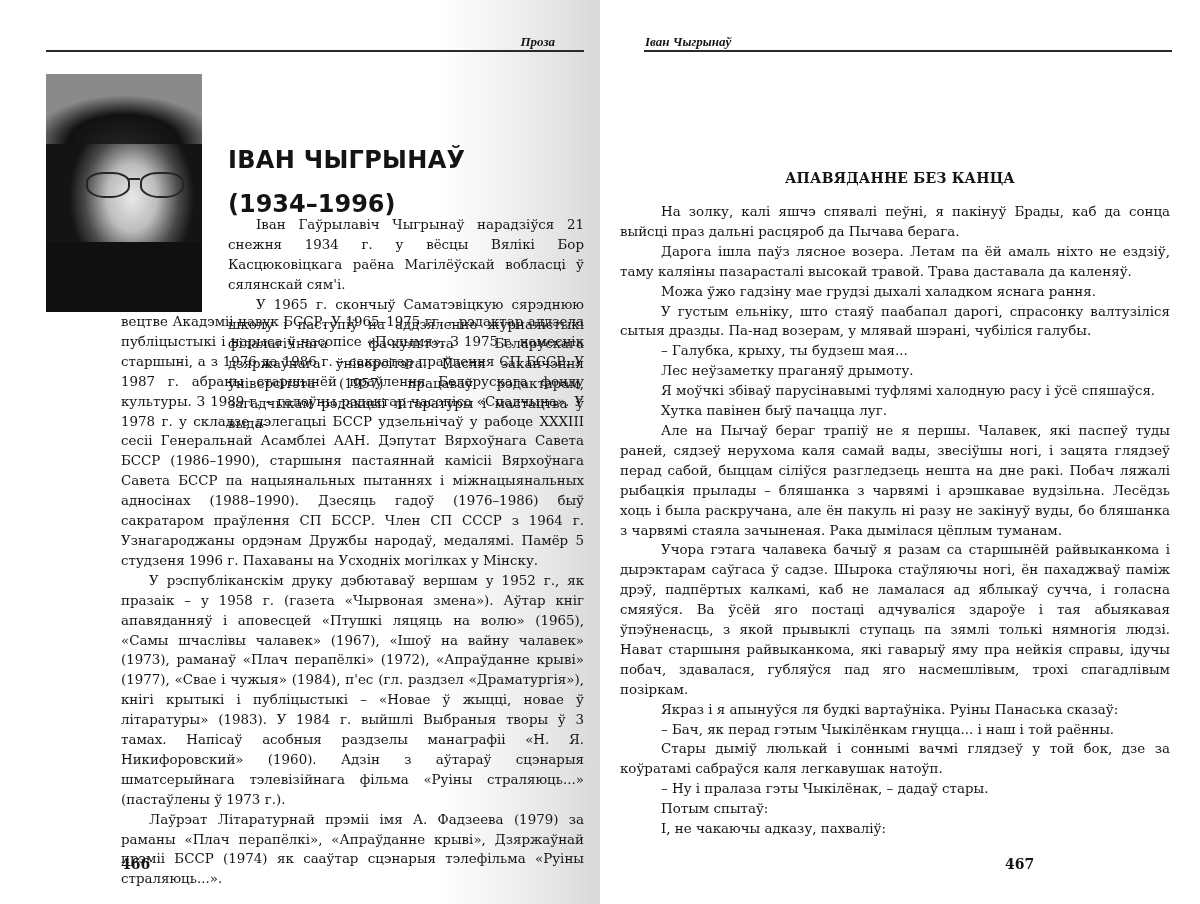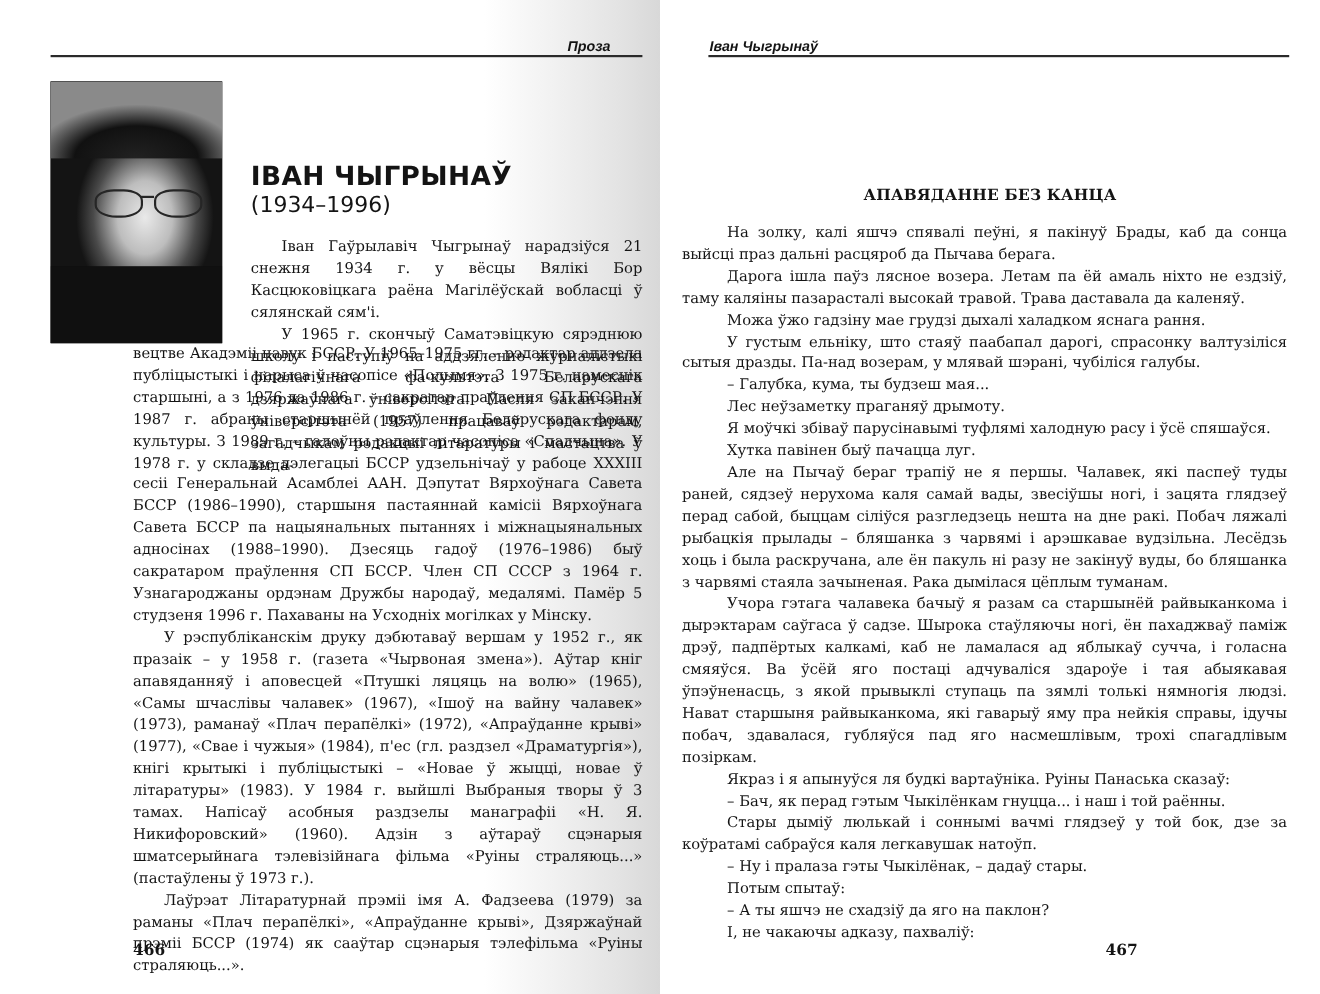--- a/index.html
+++ b/index.html
@@ -3,43 +3,43 @@
 <meta charset="utf-8">
 <style>
   html, body { margin:0; padding:0; }
   body { width:1200px; height:904px; position:relative; overflow:hidden; background:#fff;
          font-family:"DejaVu Serif","Liberation Serif",serif; color:#141414; }
   .page { position:absolute; top:0; height:904px; overflow:hidden; }
   .page-left { left:0; width:600px;
     background:linear-gradient(to right,#ffffff 0px,#ffffff 440px,#f2f2f2 500px,#e4e4e4 560px,#d8d8d8 600px); }
   .page-right { left:600px; width:600px; background:#ffffff; }
   .running-head { position:absolute; top:34px; font-style:italic; font-weight:bold;
-    font-size:13px; font-family:Liberation Sans, sans-serif; }
+    font-size:13px; font-family:Liberation Serif, serif; }
   .rule { position:absolute; top:50px; height:2px; background:#2a2a2a; }
   .page-left .running-head { right:45px; }
   .page-left .rule { left:46px; width:538px; }
   .page-right .running-head { left:45px; }
   .page-right .rule { left:44px; width:528px; }
 
   .portrait { position:absolute; left:46px; top:74px; width:156px; height:238px;
     background:radial-gradient(ellipse 40% 35% at 55% 52%, #e9e9e9 0%, #bdbdbd 40%, #4a4a4a 75%, #141414 100%),#1a1a1a;
     overflow:hidden; }
   .portrait .hair { position:absolute; left:0; top:0; width:156px; height:70px;
     background:radial-gradient(ellipse 60% 70% at 50% 100%, #222 0%, #111 60%, #8a8a8a 100%); }
   .portrait .glasses { position:absolute; top:98px; left:40px; width:100px; height:22px; }
   .portrait .lens { position:absolute; top:0; width:40px; height:22px; border:2px solid #262626;
     border-radius:40% 40% 45% 45%; }
   .portrait .lens.l { left:0; } .portrait .lens.r { left:54px; }
   .portrait .bridge { position:absolute; left:42px; top:6px; width:12px; height:2px; background:#262626; }
   .portrait .body { position:absolute; left:0; bottom:0; width:156px; height:70px; background:#101010; }
 
   .author-name { position:absolute; left:228px; top:146px; font-family:"DejaVu Sans","Liberation Sans",sans-serif;
     font-weight:bold; font-size:24px; line-height:28px; letter-spacing:0.3px; margin:0; }
-  .author-dates { position:absolute; left:228px; top:172px; font-family:"DejaVu Sans","Liberation Sans",sans-serif;
-    font-weight:normal; font-size:20px; line-height:28px; margin:0; }
+  .author-dates { position:absolute; left:228px; top:190px; font-family:"DejaVu Sans","Liberation Sans",sans-serif;
+    font-weight:bold; font-size:24px; line-height:28px; margin:0; }
 
   .text { font-size:13.4px; line-height:19.9px; text-align:justify; font-family:"DejaVu Serif","Liberation Serif",serif; }
   .text p { margin:0; text-indent:28px; }
   .bio-col { position:absolute; left:228px; top:215px; width:356px; }
   .bio-col2 { position:absolute; left:121px; top:312px; width:463px; }
   .bio-col2 p.cont { text-indent:0; }
 
   .story-title { position:absolute; left:0; width:600px; top:170px; text-align:center;
     font-weight:bold; font-size:14px; letter-spacing:0.2px; margin:0; }
   .story { position:absolute; left:20px; top:202px; width:550px; }
@@ -87,30 +87,29 @@
   <div class="running-head">Іван Чыгрынаў</div>
   <div class="rule"></div>
 
   <h2 class="story-title">АПАВЯДАННЕ БЕЗ КАНЦА</h2>
 
   <div class="text story">
     <p>На золку, калі яшчэ спявалі пеўні, я пакінуў Брады, каб да сонца выйсці праз дальні расцяроб да Пычава берага.</p>
     <p>Дарога ішла паўз лясное возера. Летам па ёй амаль ніхто не ездзіў, таму каляіны пазарасталі высокай травой. Трава даставала да каленяў.</p>
     <p>Можа ўжо гадзіну мае грудзі дыхалі халадком яснага рання.</p>
     <p>У густым ельніку, што стаяў паабапал дарогі, спрасонку валтузіліся сытыя дразды. Па-над возерам, у млявай шэрані, чубіліся галубы.</p>
-    <p>– Галубка, кума, ты будзеш мая...</p>
+    <p>– Галубка, крыху, ты будзеш мая...</p>
     <p>Лес неўзаметку праганяў дрымоту.</p>
     <p>Я моўчкі збіваў парусінавымі туфлямі халодную расу і ўсё спяшаўся.</p>
     <p>Хутка павінен быў пачацца луг.</p>
     <p>Але на Пычаў бераг трапіў не я першы. Чалавек, які паспеў туды раней, сядзеў нерухома каля самай вады, звесіўшы ногі, і зацята глядзеў перад сабой, быццам сіліўся разгледзець нешта на дне ракі. Побач ляжалі рыбацкія прылады – бляшанка з чарвямі і арэшкавае вудзільна. Лесёдзь хоць і была раскручана, але ён пакуль ні разу не закінуў вуды, бо бляшанка з чарвямі стаяла зачыненая. Рака дымілася цёплым туманам.</p>
     <p>Учора гэтага чалавека бачыў я разам са старшынёй райвыканкома і дырэктарам саўгаса ў садзе. Шырока стаўляючы ногі, ён пахаджваў паміж дрэў, падпёртых калкамі, каб не ламалася ад яблыкаў сучча, і голасна смяяўся. Ва ўсёй яго постаці адчуваліся здароўе і тая абыякавая ўпэўненасць, з якой прывыклі ступаць па зямлі толькі нямногія людзі. Нават старшыня райвыканкома, які гаварыў яму пра нейкія справы, ідучы побач, здавалася, губляўся пад яго насмешлівым, трохі спагадлівым позіркам.</p>
     <p>Якраз і я апынуўся ля будкі вартаўніка. Руіны Панаська сказаў:</p>
     <p>– Бач, як перад гэтым Чыкілёнкам гнуцца... і наш і той раённы.</p>
     <p>Стары дыміў люлькай і соннымі вачмі глядзеў у той бок, дзе за коўратамі сабраўся каля легкавушак натоўп.</p>
     <p>– Ну і пралаза гэты Чыкілёнак, – дадаў стары.</p>
     <p>Потым спытаў:</p>
-    <p>– А ты яшчэ не схадзіў да яго на паклон?</p>
     <p>І, не чакаючы адказу, пахваліў:</p>
 
   </div>
 
   <div class="page-number">467</div>
 </div>
 
 </body></html>

